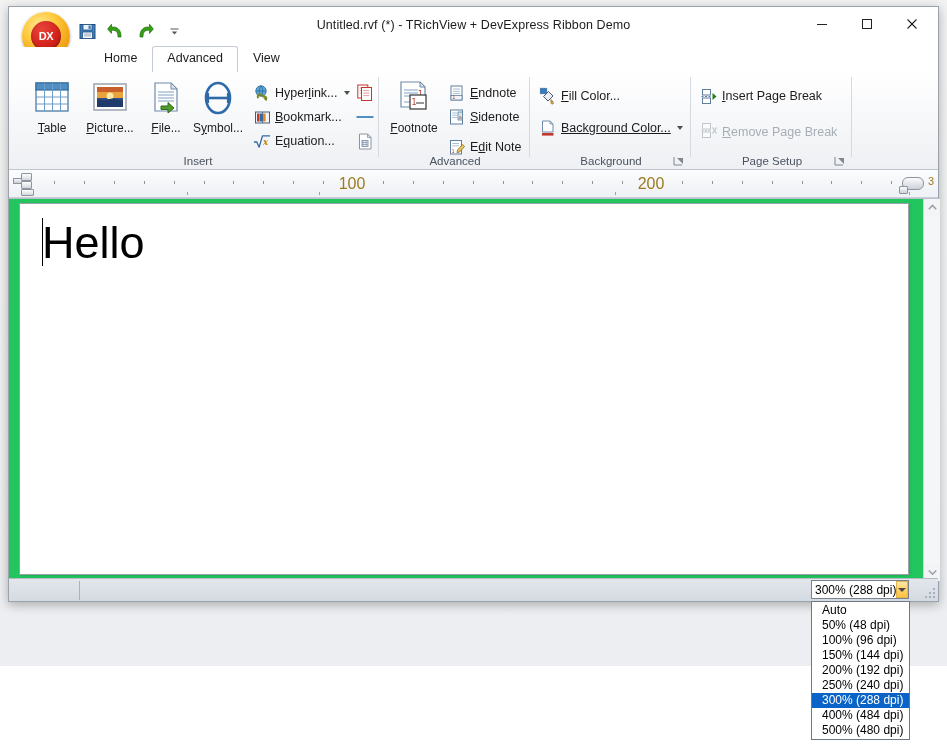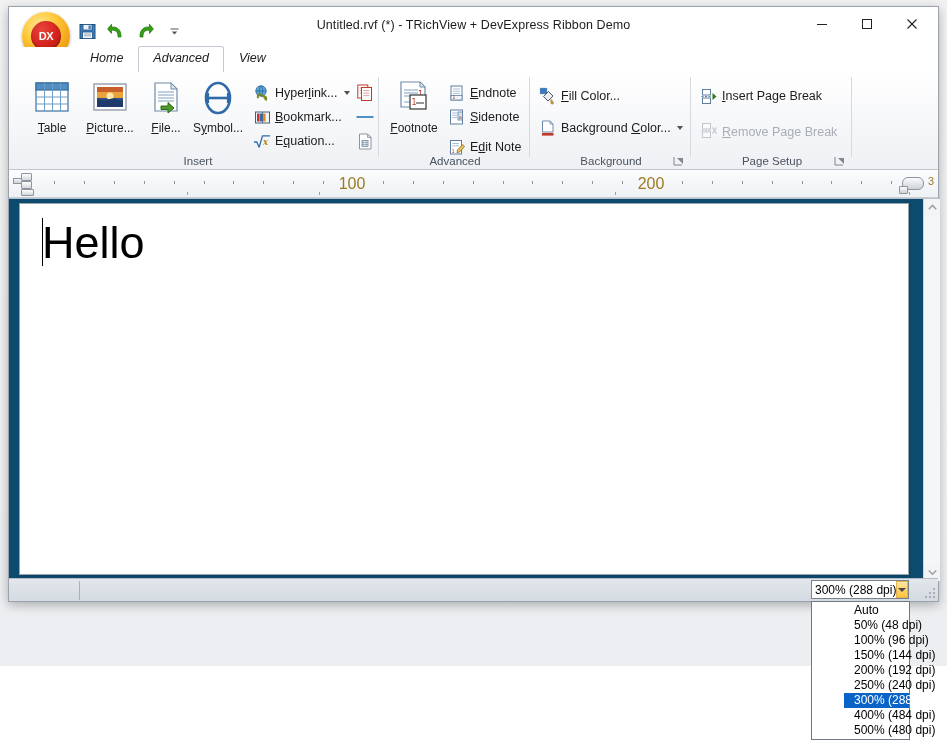--- a/index.html
+++ b/index.html
@@ -88,22 +88,22 @@
   }
 
   
   .tabstrip {
     position: absolute; left: 0; top: 40px;
     width: 100%; height: 24px;
     border-bottom: 1px solid #c5cbd2;
     background: #ffffff;
   }
   .tabs {
-    position: absolute; left: 66px; bottom: 0;
-    display: flex; align-items: flex-end; font-style: italic;
+    position: absolute; left: 80px; bottom: 0;
+    display: flex; align-items: flex-end;
   }
   .tab {
     padding: 4px 14px 5px 14px;
     font-size: 12.5px;
     color: #1c1c1c;
     line-height: 15px;
     border: 1px solid transparent;
     border-bottom: none;
     position: relative;
     cursor: default;
@@ -265,21 +265,21 @@
   }
   .ruler-end-num {
     position: absolute; right: 4px; top: 5px;
     font-size: 11px; color: #9c7a23;
   }
 
   
   .docarea {
     position: absolute; left: 0; top: 191px;
     width: 931px; height: 382px;
-    background: #0c4a6e;
+    background: #22c55e;
     box-sizing: border-box;
     border-top: 1px solid #b9c0c9;
   }
   .page {
     position: absolute; left: 10px; top: 4px;
     width: 890px; height: 372px;
     background: #ffffff;
     border: 1px solid #9aa3ac;
     box-sizing: border-box;
     box-shadow: 1px 1px 2px rgba(0,0,0,0.12);
@@ -392,21 +392,20 @@
     padding: 1px 0 1px 0;
   }
   .dd-item {
     height: 15px;
     line-height: 15px;
     font-size: 12px;
     color: #000000;
     padding-left: 10px;
     white-space: nowrap;
     cursor: default;
-    margin-left: 32px;
   }
   .dd-item.selected {
     background: #0a64c8;
     color: #ffffff;
   }
 </style>
 </head>
 <body>
 
 <div class="app">
@@ -679,21 +678,21 @@
           <span class="sicon">
             <svg width="18" height="18" viewBox="0 0 18 18">
               <rect x="1" y="1" width="7" height="6" fill="#3a7bbf" stroke="#999" stroke-width="0.6" stroke-dasharray="1.2,1.2"></rect>
               <path d="M4.5 9.5 L9.5 4.5 L14 9 L9 14 Z" fill="#e9eef3" stroke="#556" stroke-width="1" stroke-linejoin="round"></path>
               <path d="M12 12.5 c2 2 3 3.5 1.8 4.4 c-1.2 0.9 -2.4 -0.6 -1.8 -4.4 Z" fill="#e8a33d" stroke="#8a6d1f" stroke-width="0.7"></path>
             </svg>
           </span>
           <span><span class="u">F</span>ill Color...</span>
         </div>
 
-        <div class="smallbtn" style="left:8px; top:46px;">
+        <div class="smallbtn" style="left:8px; top:46px;text-decoration:underline;">
           <span class="sicon">
             <svg width="16" height="17" viewBox="0 0 16 17">
               <path d="M2.5 1 L10 1 L13 4 L13 12 L2.5 12 Z" fill="#ffffff" stroke="#6f8ba8" stroke-width="1"></path>
               <path d="M10 1 L10 4 L13 4 Z" fill="#dfe5ec" stroke="#6f8ba8" stroke-width="0.8"></path>
               <rect x="2" y="13" width="11.5" height="2.6" fill="#c0392b"></rect>
             </svg>
           </span>
           <span>Background <span class="u">C</span>olor...</span>
           <span class="caret"></span>
         </div>

